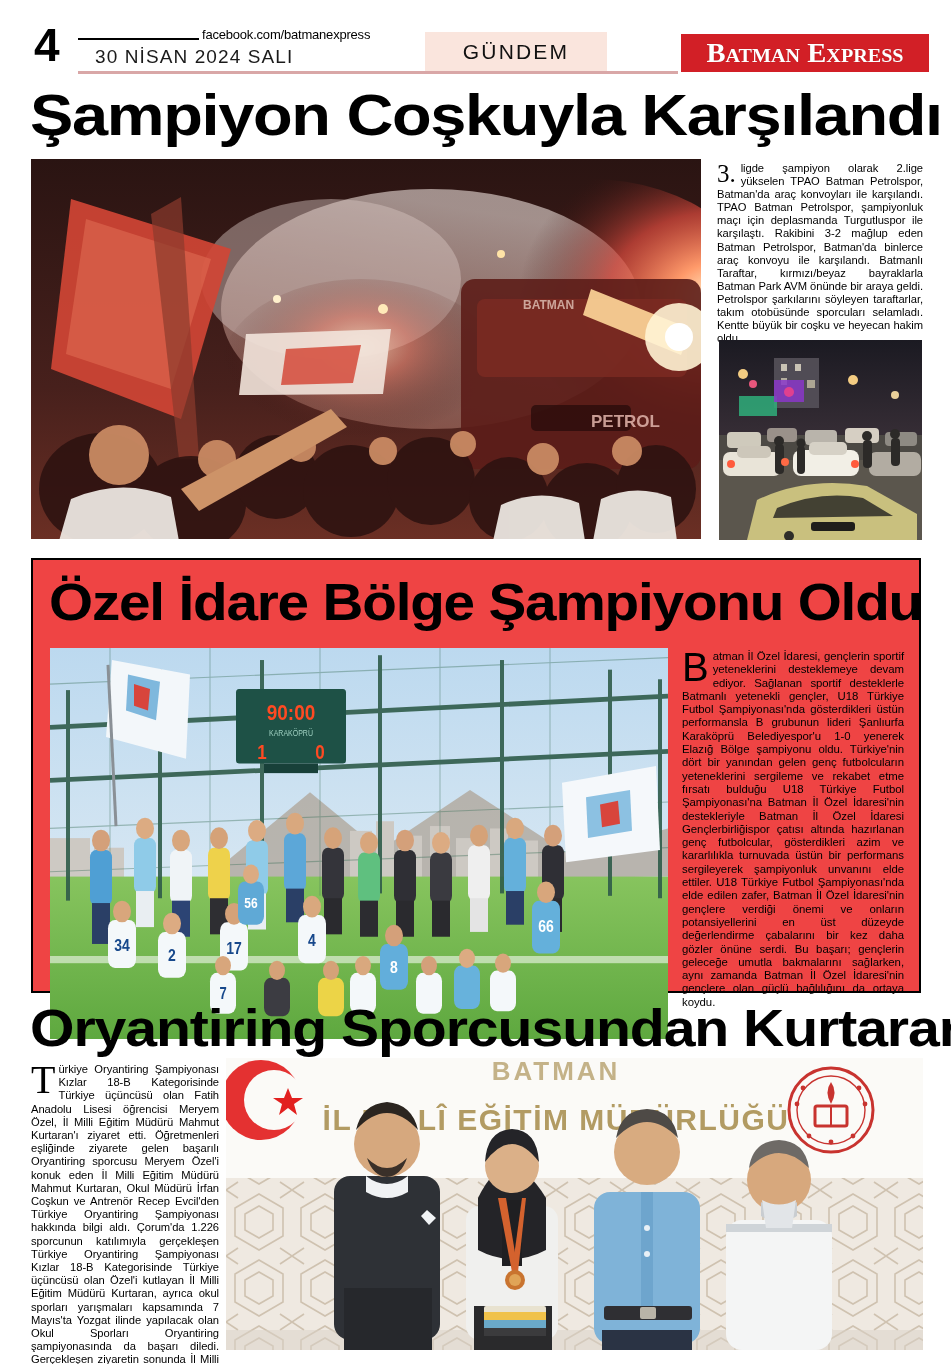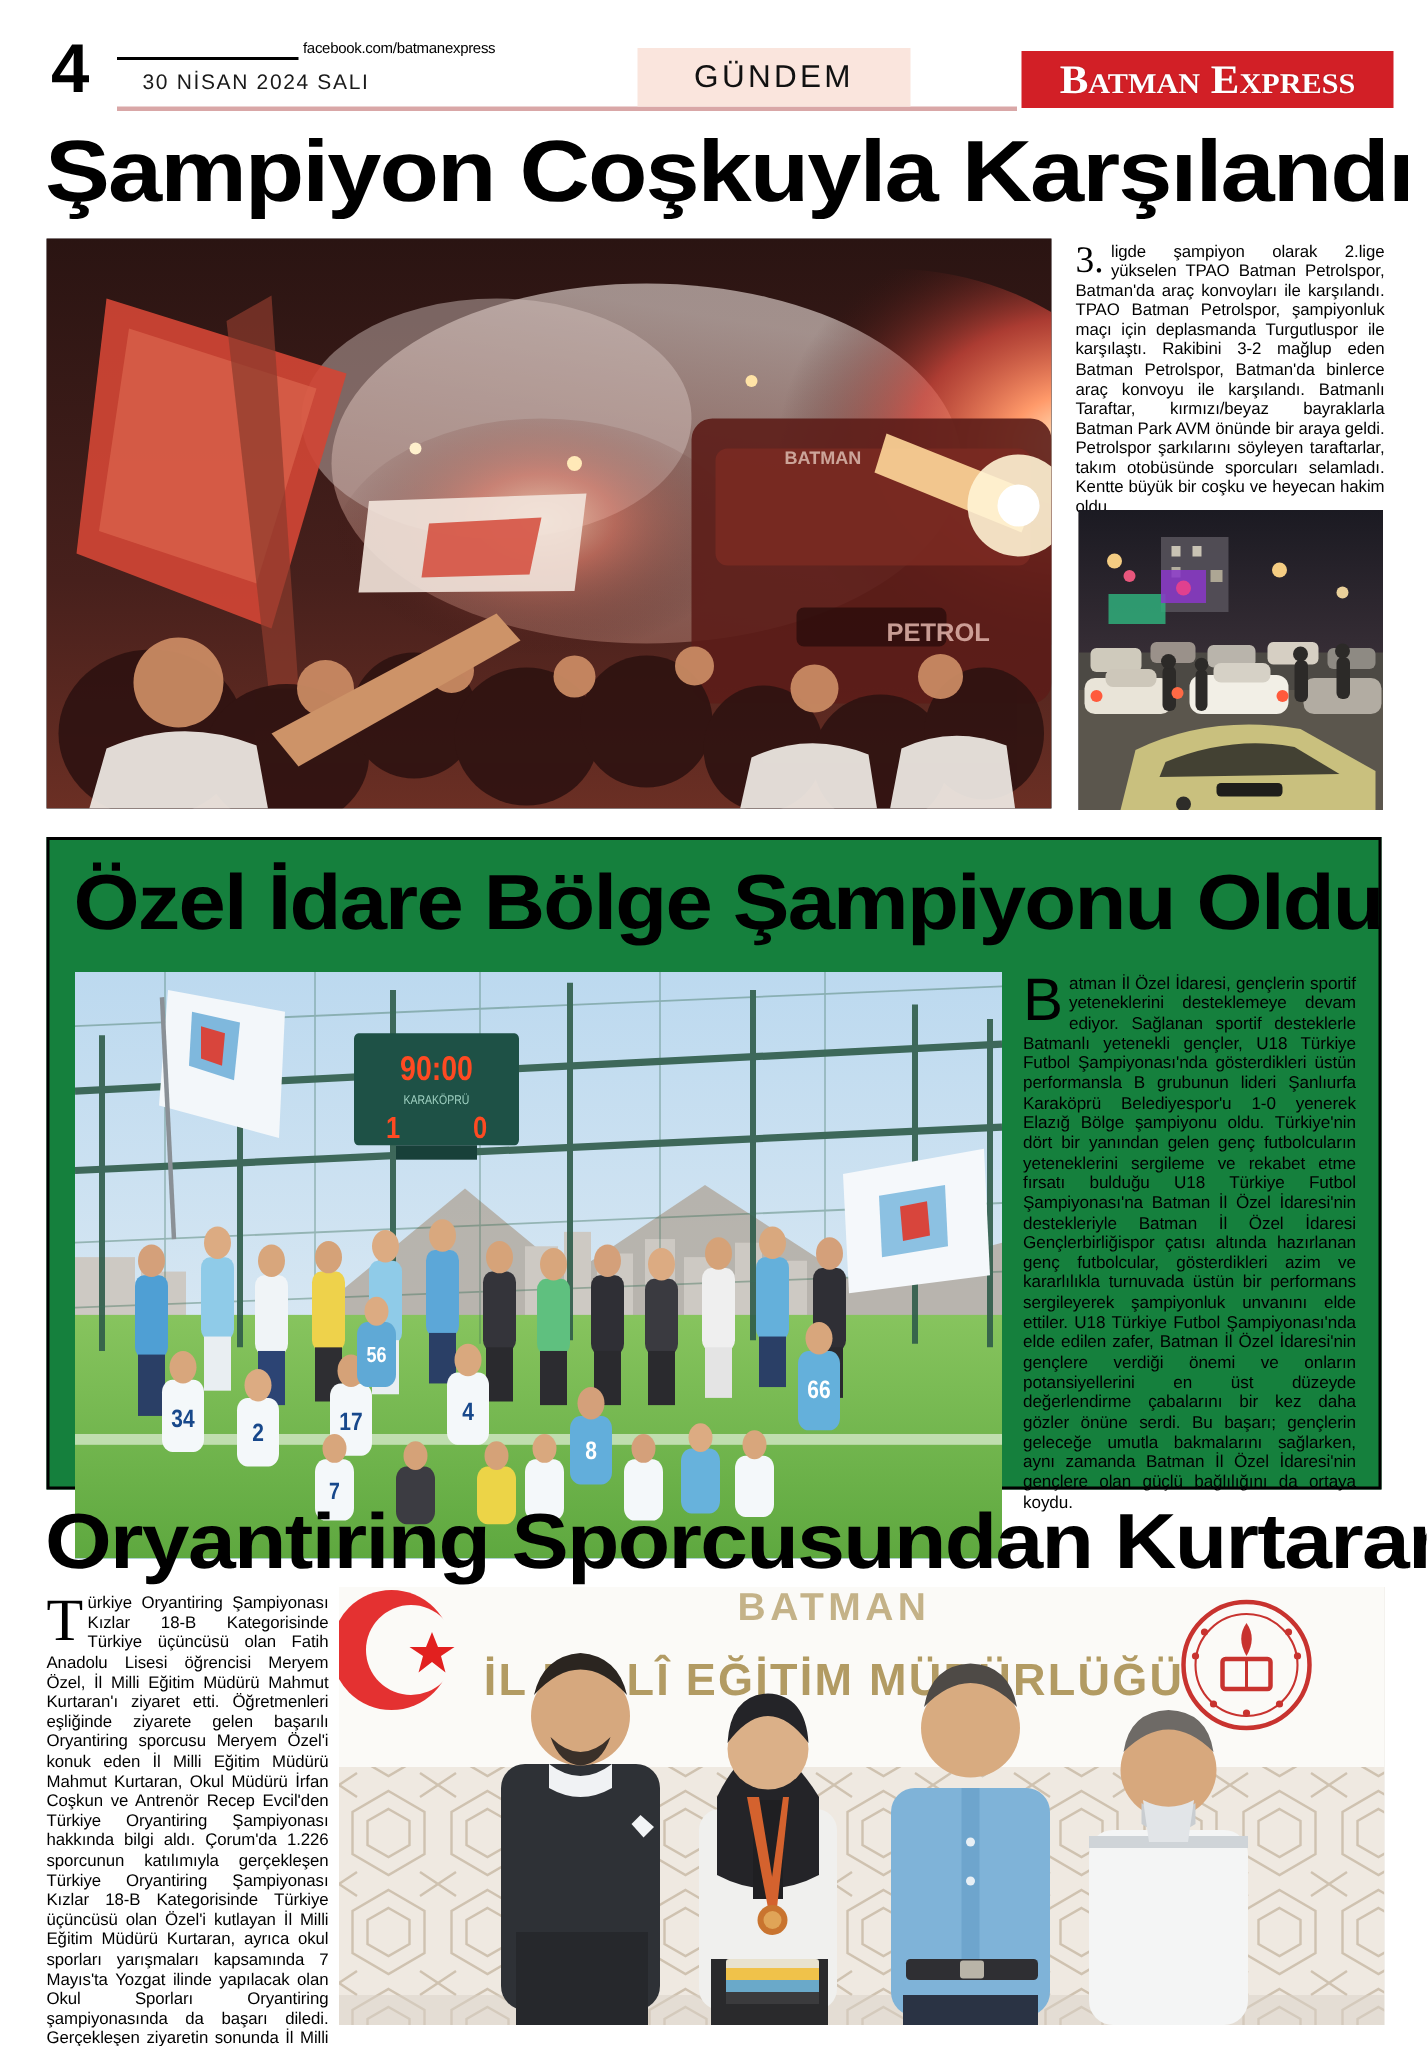--- a/index.html
+++ b/index.html
@@ -48,30 +48,30 @@
     left: 78px;
     top: 38px;
     width: 121px;
     height: 2px;
     background: #000;
   }
   .mast-social {
     position: absolute;
     left: 202px;
     top: 27px;
-    font-size: 10px;
+    font-size: 13px;
     letter-spacing: -0.2px;
     color: #000;
     font-family: "Liberation Sans", sans-serif;
   }
   .mast-date {
     position: absolute;
     left: 95px;
     top: 46px;
-    font-size: 14px;
+    font-size: 19px;
     letter-spacing: 1.1px;
     color: #1a1a1a;
     font-family: "Liberation Sans", sans-serif;
   }
   .mast-rule-bottom {
     position: absolute;
     left: 78px;
     top: 71px;
     width: 600px;
     height: 3px;
@@ -180,21 +180,21 @@
 
   
   .art2-box {
     position: absolute;
     left: 31px;
     top: 558px;
     width: 890px;
     height: 435px;
     border: 2px solid #000;
     box-sizing: border-box;
-    background: #15803d;
+    background: #ef4444;
   }
   .art2-headline {
     position: absolute;
     left: 16px;
     top: 16px;
     font-size: 52px;
     transform: scaleX(1.09);
     transform-origin: left top;
     letter-spacing: -1.1px;
   }

